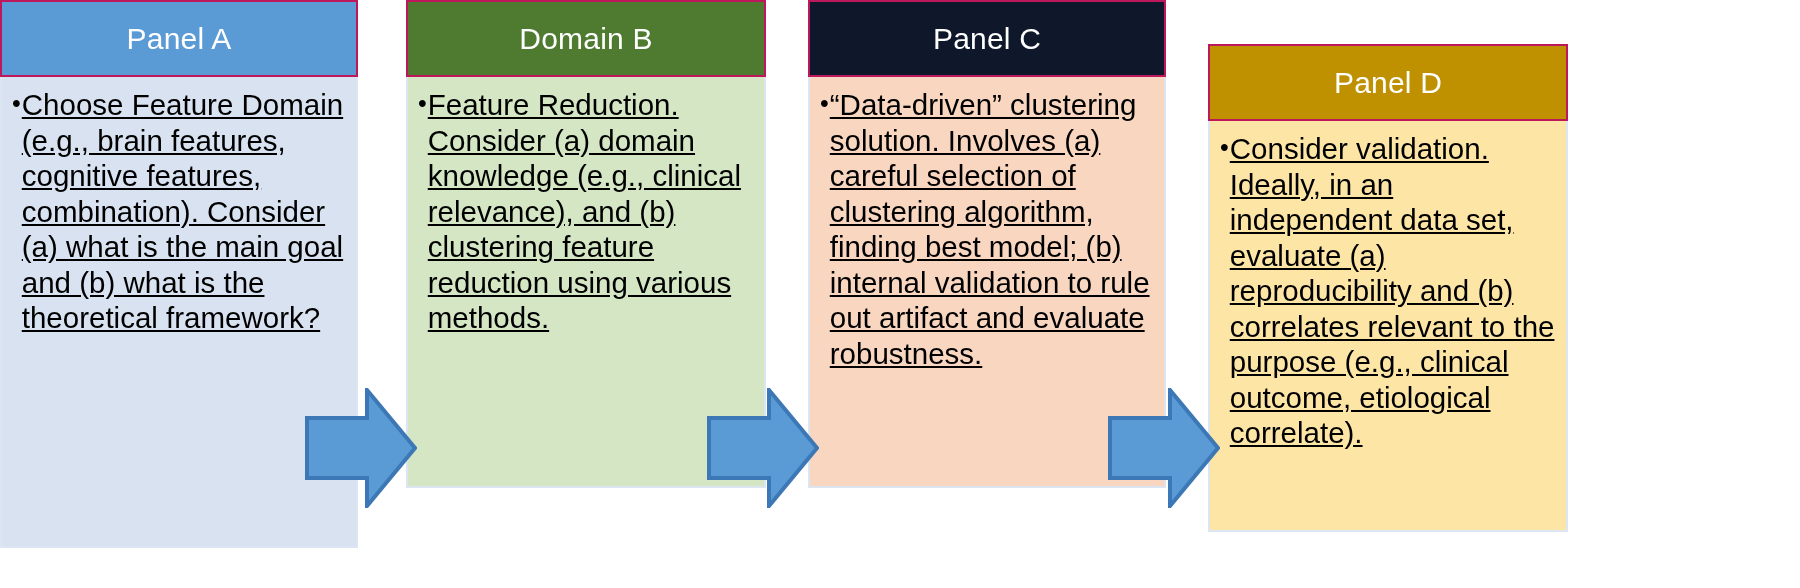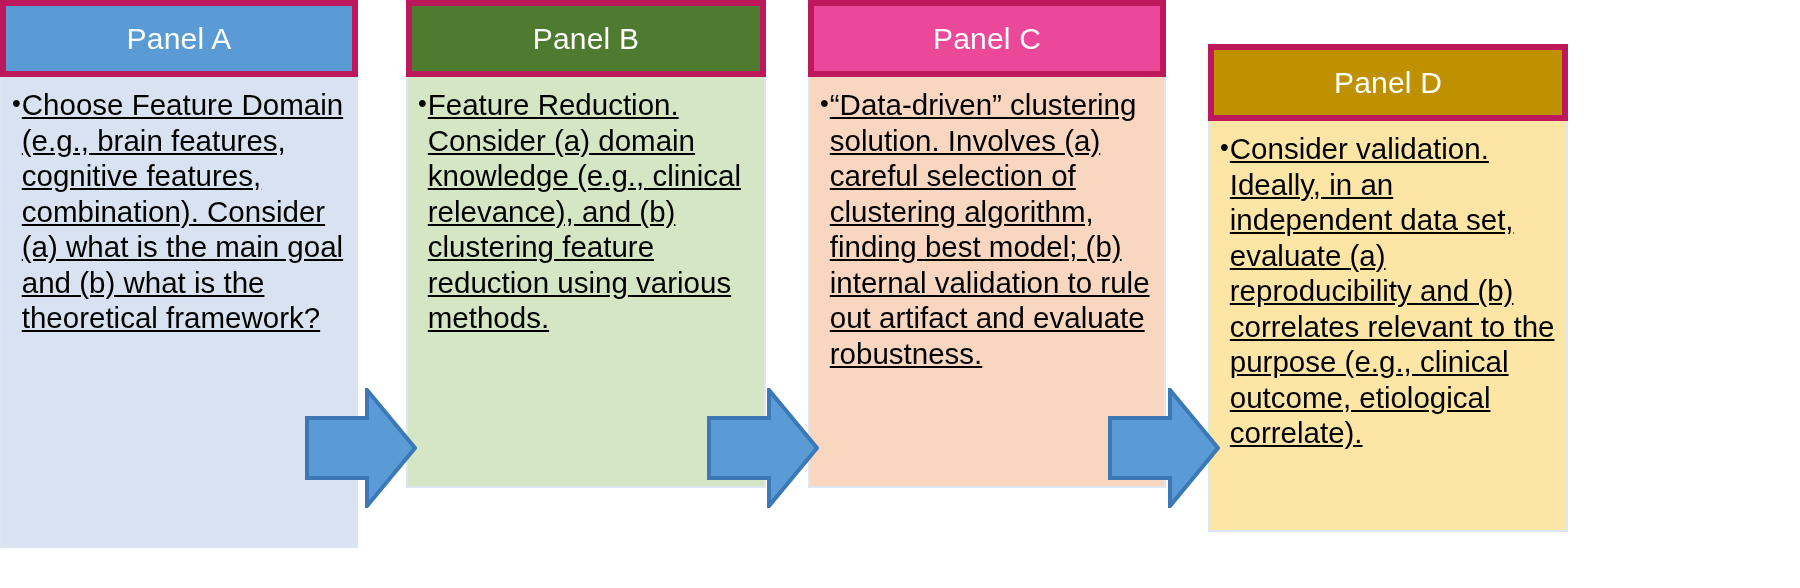--- a/index.html
+++ b/index.html
@@ -23,21 +23,21 @@
   
   .panel {
     position: absolute;
     top: 0;
     width: 360px;
     box-sizing: border-box;
   }
   .panel-header {
     height: 77px;
     box-sizing: border-box;
-    border: 6px solid #be185d;
+    border: 2px solid #be185d;
     display: flex;
     align-items: center;
     justify-content: center;
     color: #ffffff;
     font-size: 30px;
     letter-spacing: 0.2px;
   }
   .panel-body {
     box-sizing: border-box;
     border-left: 2px solid #DCE6F2;
@@ -98,32 +98,32 @@
     <div class="panel-body" style="background:#D9E2F0;">
       <div class="bullet-row">
         <span class="bullet-dot">•</span>
         <span class="bullet-text">Choose Feature Domain (e.g., brain features, cognitive features, combination). Consider (a) what is the main goal and (b) what is the theoretical framework?</span>
       </div>
     </div>
   </div>
 
   <div class="panel" id="panel-b">
     <div class="panel-header" style="background:#4E7B30;">
-      <span>Panel B</span>
+      <span>Domain B</span>
     </div>
     <div class="panel-body" style="background:#D4E6C3;">
       <div class="bullet-row">
         <span class="bullet-dot">•</span>
         <span class="bullet-text">Feature Reduction. Consider (a) domain knowledge (e.g., clinical relevance), and (b) clustering feature reduction using various methods.</span>
       </div>
     </div>
   </div>
 
   <div class="panel" id="panel-c">
-    <div class="panel-header" style="background:#ec4899;">
+    <div class="panel-header" style="background:#0f172a;">
       <span>Panel C</span>
     </div>
     <div class="panel-body" style="background:#F8D6C0;">
       <div class="bullet-row">
         <span class="bullet-dot">•</span>
         <span class="bullet-text">“Data-driven” clustering solution. Involves (a) careful selection of clustering algorithm, finding best model; (b) internal validation to rule out artifact and evaluate robustness.</span>
       </div>
     </div>
   </div>
 

